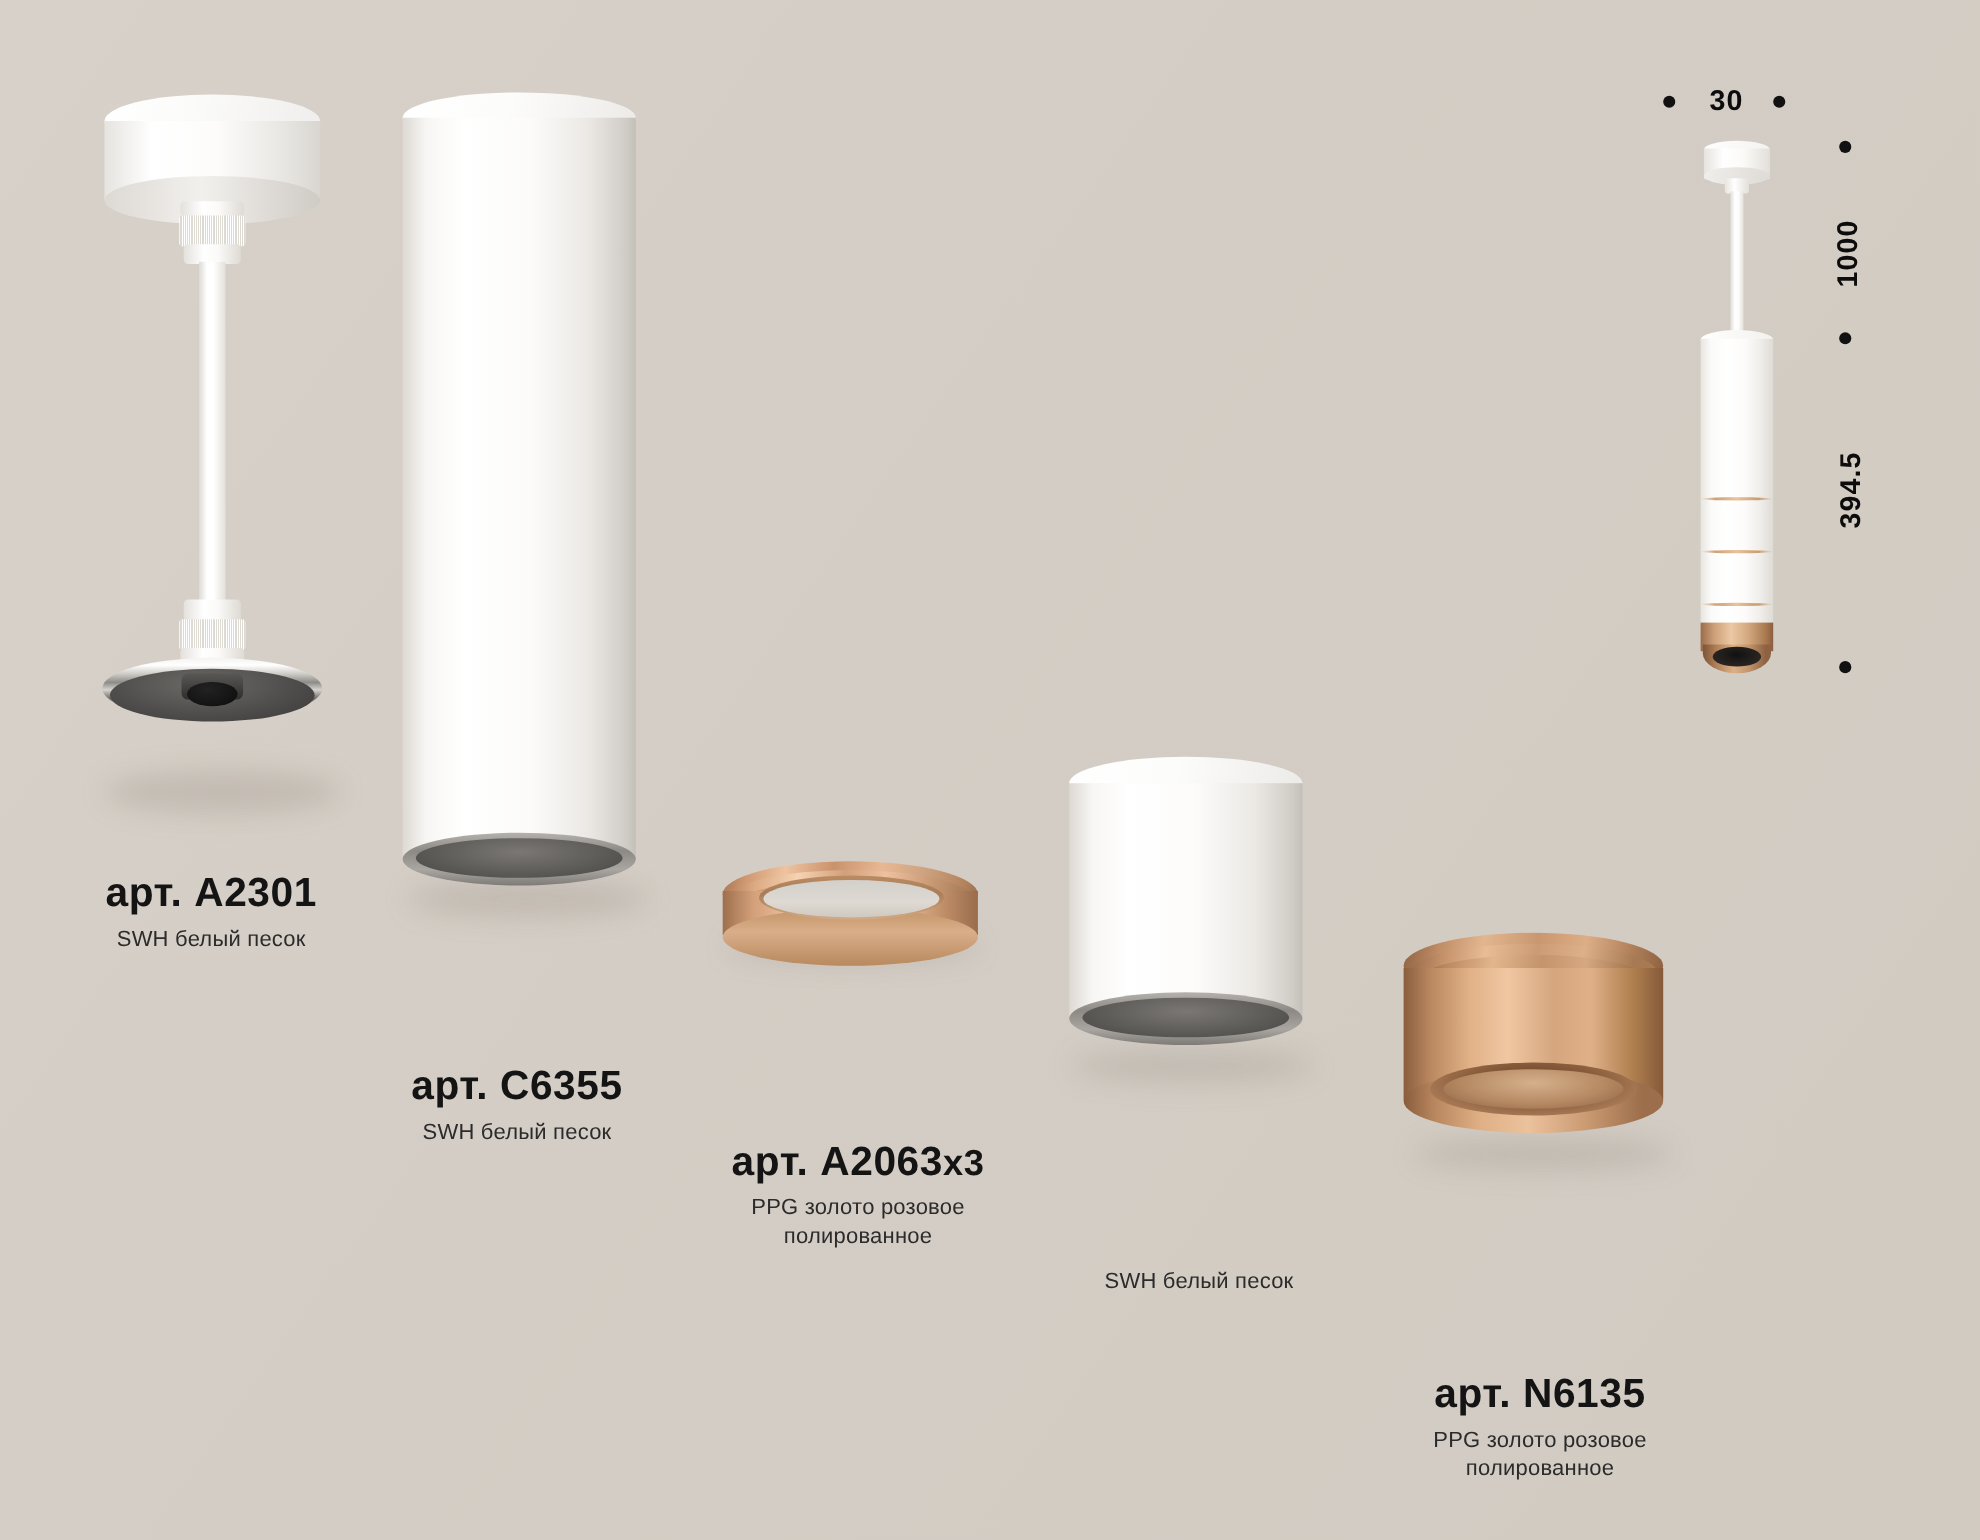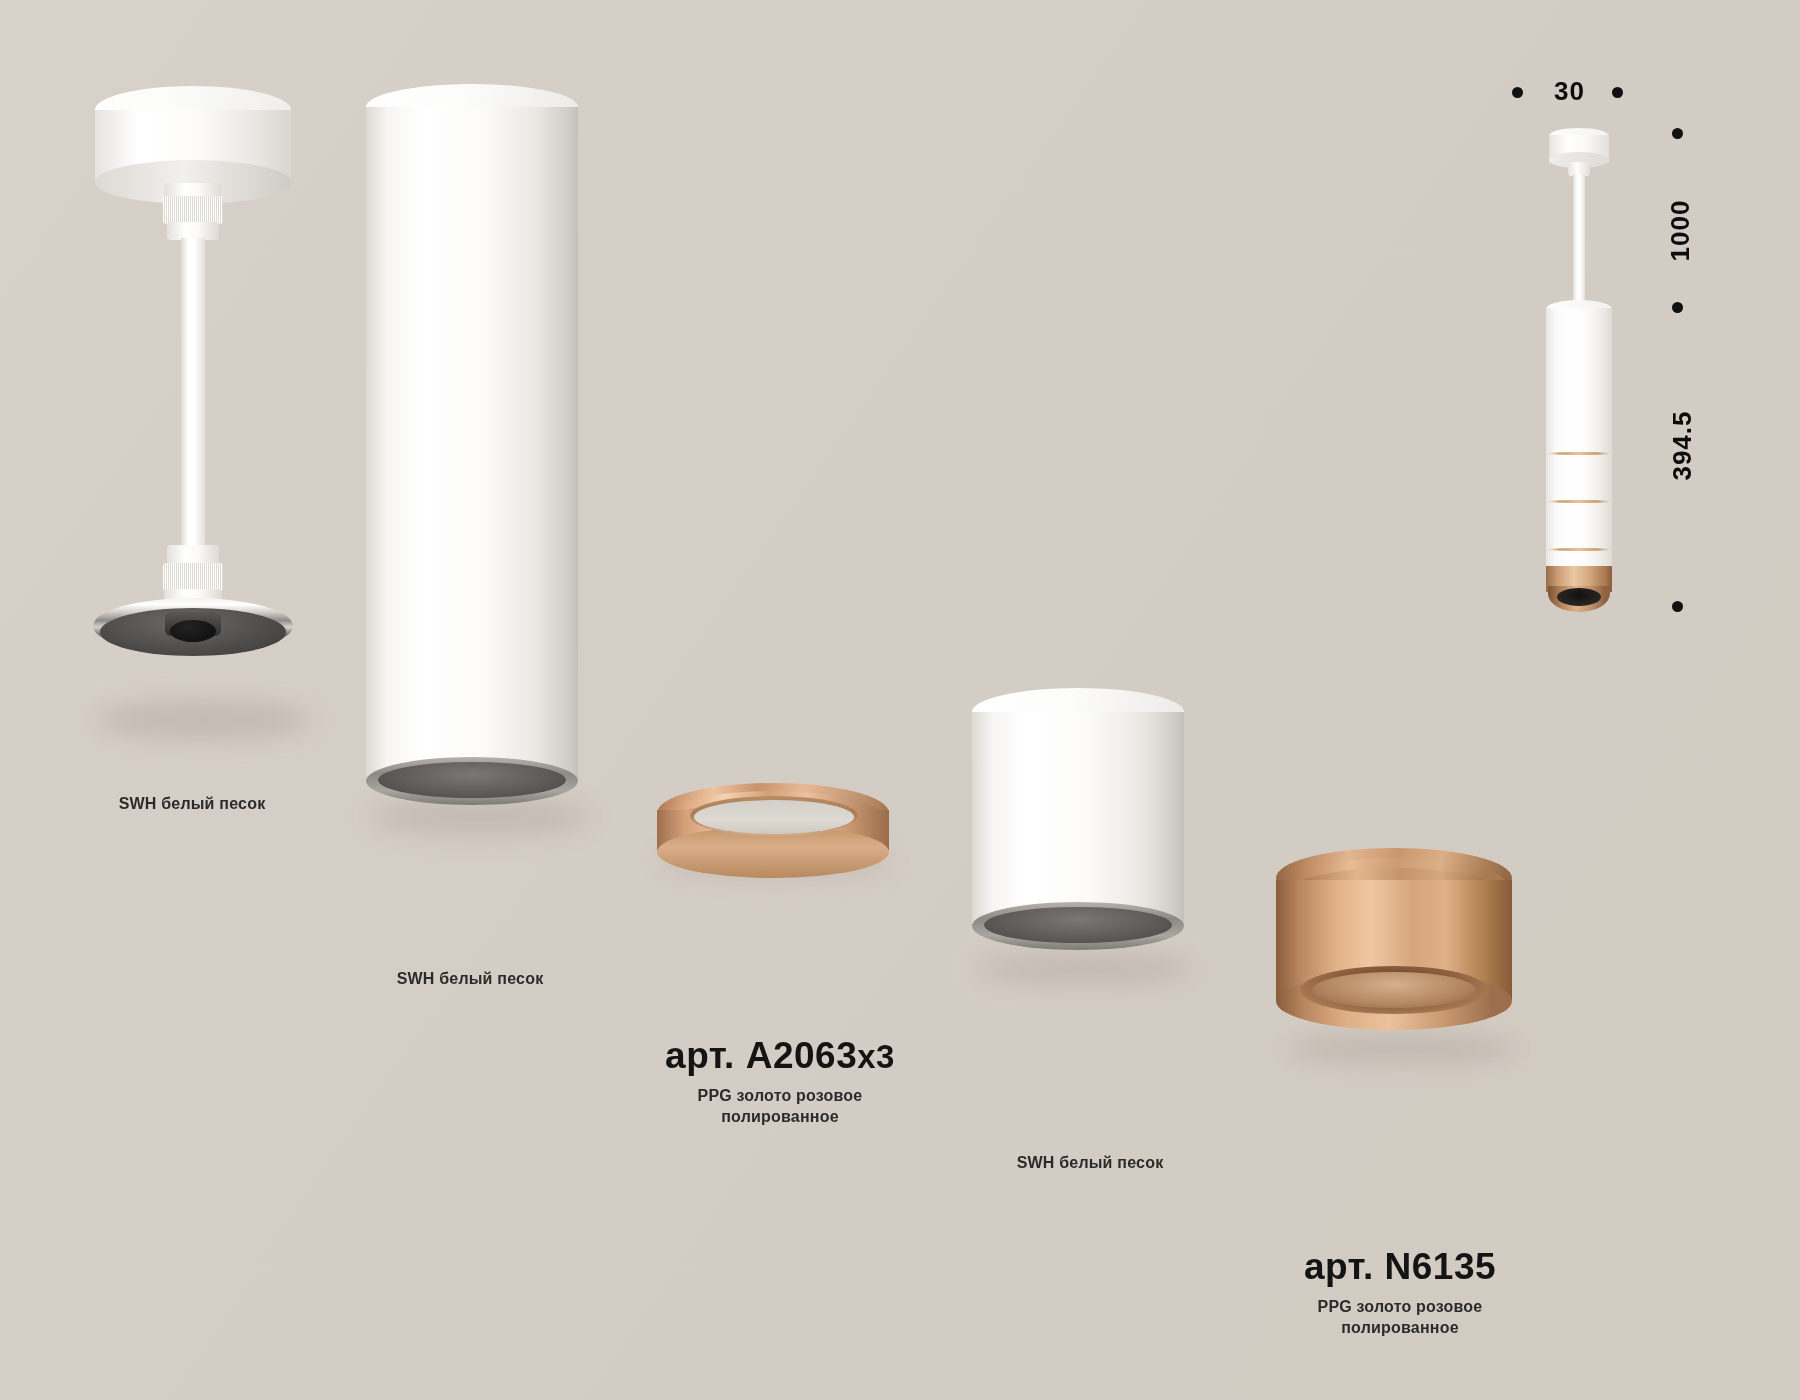--- a/index.html
+++ b/index.html
@@ -34,22 +34,22 @@
     font-weight: 700;
     color: #141414;
     letter-spacing: 0.5px;
     margin-bottom: 11px;
   }
   .label .art .qty {
     font-size: 33px;
     font-weight: 700;
   }
   .label .desc {
-    font-size: 16px;
-    font-weight: 700;
+    font-size: 20px;
+    font-weight: 400;
     color: #2b2b2b;
     line-height: 1.32;
     letter-spacing: 0.2px;
   }
 
   
   .dimtxt {
     position: absolute;
     font-size: 26px;
     font-weight: 700;
@@ -261,35 +261,41 @@
     <div class="knurl" style="left:163px; top:563px; width:60px; height:28px;"></div>
     <div class="collar" style="left:164px; top:589px; width:58px; height:16px;"></div>
 
     <div class="disc-rim" style="left:93px;  top:598px; width:200px; height:56px;"></div>
     <div class="disc-face" style="left:100px; top:608px; width:186px; height:48px;"></div>
     <div class="disc-hub" style="left:165px; top:612px; width:56px; height:24px;"></div>
     <div class="disc-hub2" style="left:170px; top:620px; width:46px; height:22px;"></div>
   </div>
 
   <div class="label" style="left:42px; top:793px; width:300px;">
+    <div class="art">
+      <span>арт. A2301</span>
+    </div>
     <div class="desc">
       <span>SWH белый песок</span>
     </div>
   </div>
 
   <div class="art-piece">
     <div class="shadow-soft" style="left:370px; top:800px; width:220px; height:34px;"></div>
 
     <div class="cyl-top" style="left:366px; top:84px;  width:212px; height:46px;"></div>
     <div class="cyl-body" style="left:366px; top:107px; width:212px; height:675px;"></div>
     <div class="cyl-inner-ring" style="left:366px; top:757px; width:212px; height:48px;"></div>
     <div class="cyl-inner-dark" style="left:378px; top:762px; width:188px; height:36px;"></div>
   </div>
 
   <div class="label" style="left:320px; top:968px; width:300px;">
+    <div class="art">
+      <span>арт. C6355</span>
+    </div>
     <div class="desc">
       <span>SWH белый песок</span>
     </div>
   </div>
 
   <div class="art-piece">
     <div class="shadow-soft" style="left:660px; top:848px; width:230px; height:26px;"></div>
 
     <div class="gold-outer" style="left:657px; top:783px; width:232px; height:60px;
         background:linear-gradient(100deg,#a5724f 0%,#cf9972 10%,#efc3a0 24%,#c9926c 42%,#e8b894 60%,#caa07c 78%,#b4835e 92%,#906a4a 100%);"></div>

